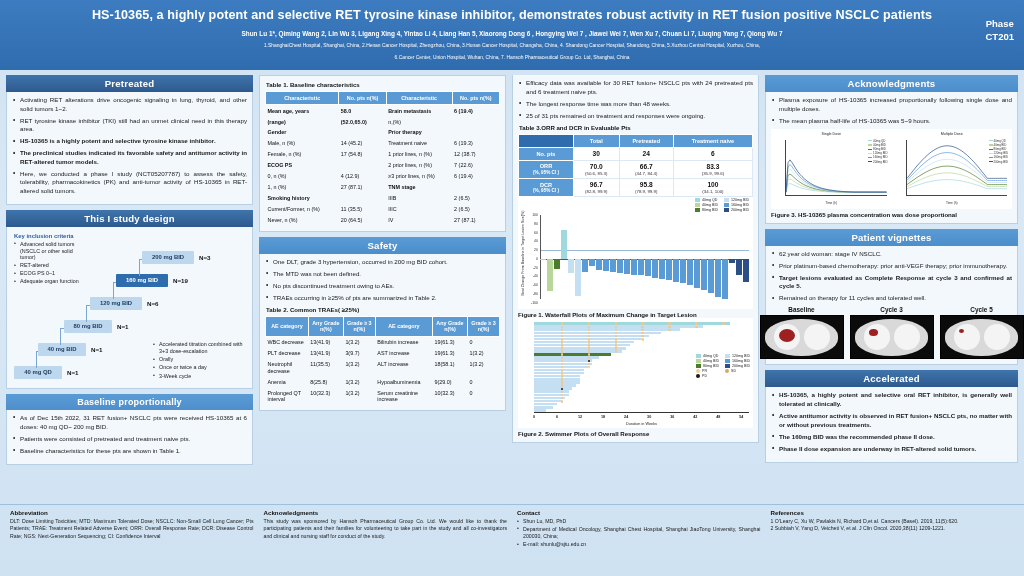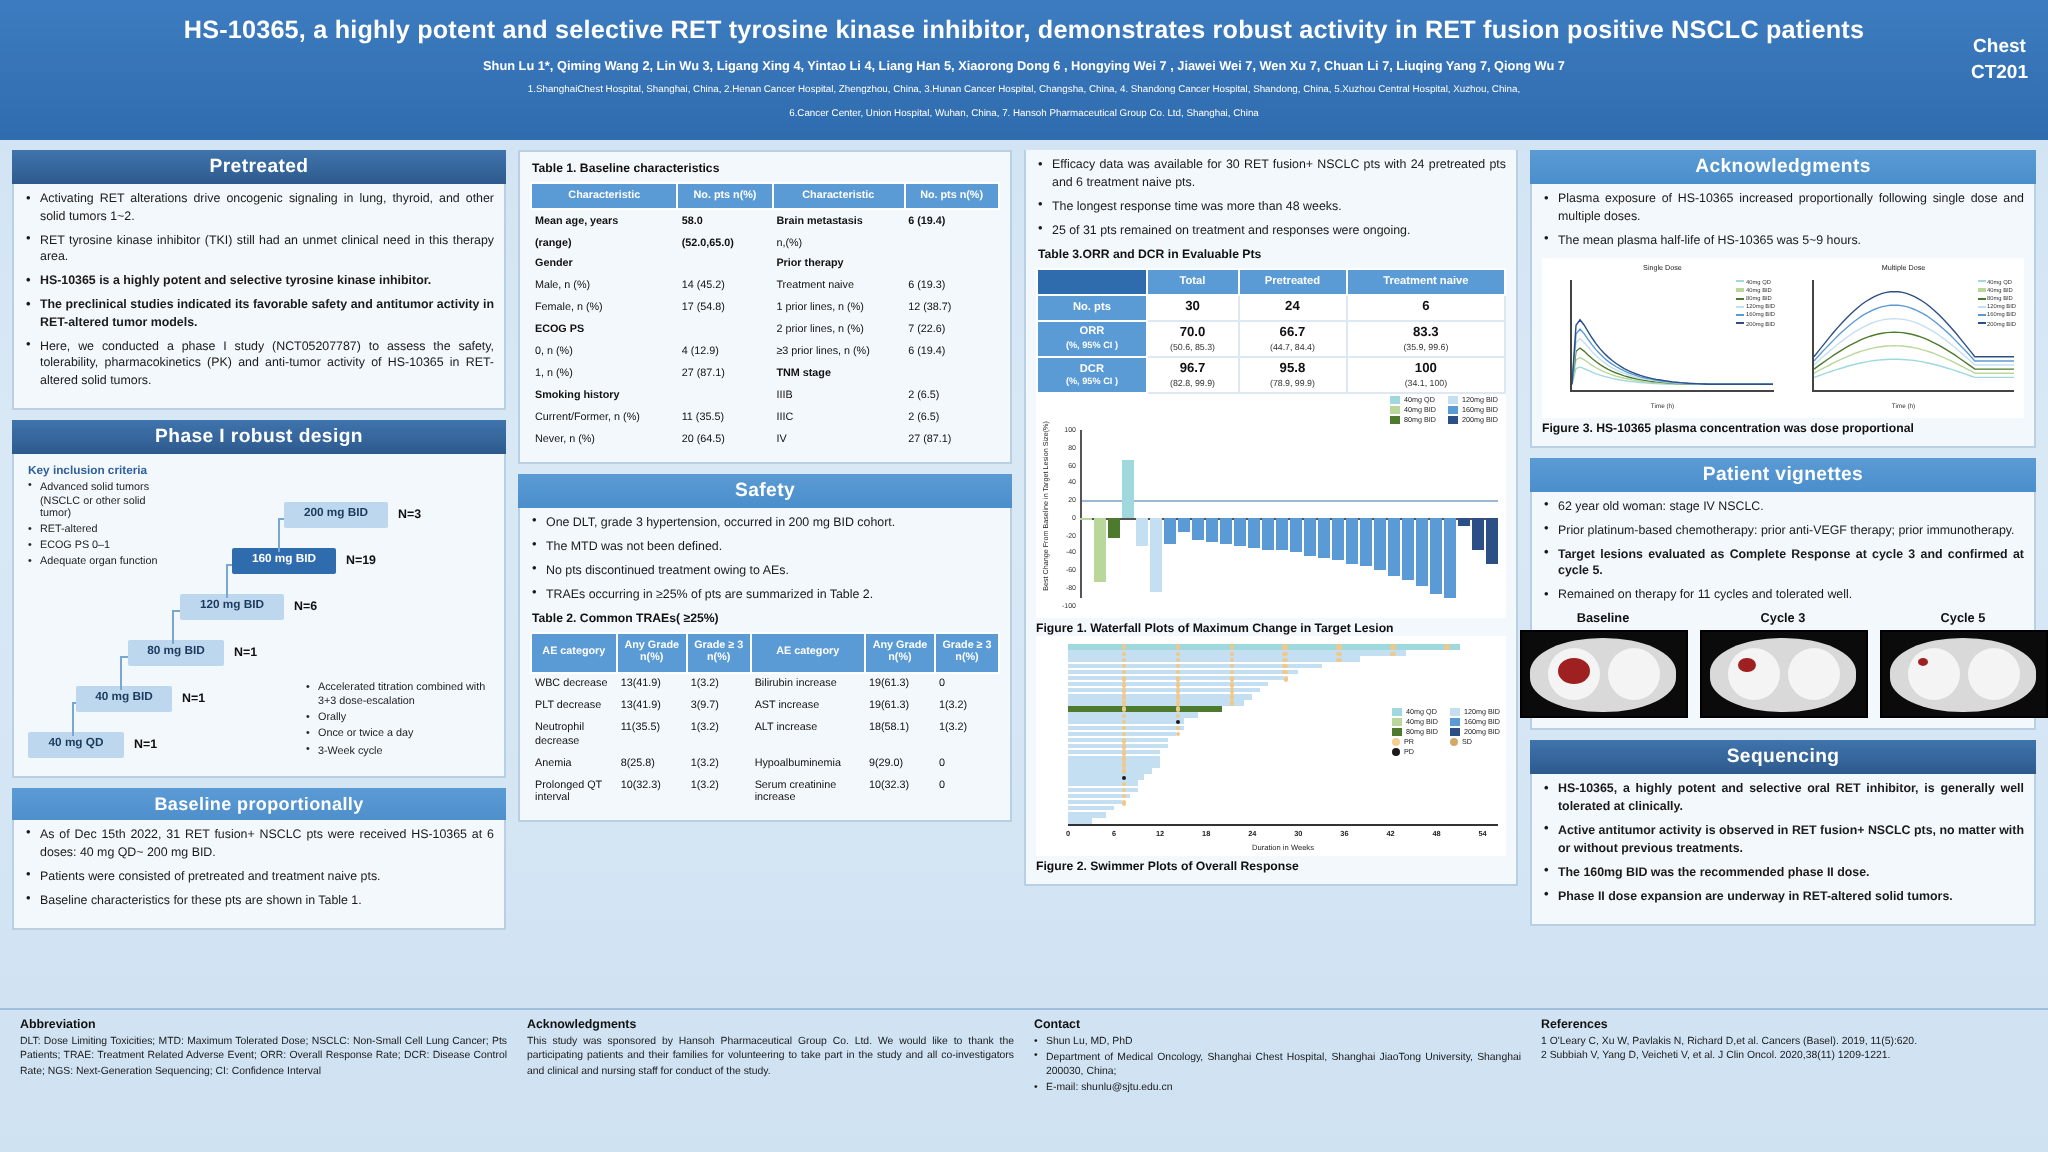--- a/index.html
+++ b/index.html
@@ -250,21 +250,21 @@
 <body>
 
 <div class="poster">
 
   <div class="hdr">
     <div class="hdr-title">HS-10365, a highly potent and selective RET tyrosine kinase inhibitor, demonstrates robust activity in RET fusion positive NSCLC patients</div>
     <div class="hdr-authors">Shun Lu 1*, Qiming Wang 2, Lin Wu 3, Ligang Xing 4, Yintao Li 4, Liang Han 5, Xiaorong Dong 6 , Hongying Wei 7 , Jiawei Wei 7, Wen Xu 7, Chuan Li 7, Liuqing Yang 7, Qiong Wu 7</div>
     <div class="hdr-affil">1.ShanghaiChest Hospital, Shanghai, China, 2.Henan Cancer Hospital, Zhengzhou, China, 3.Hunan Cancer Hospital, Changsha, China, 4. Shandong Cancer Hospital, Shandong, China, 5.Xuzhou Central Hospital, Xuzhou, China,</div>
     <div class="hdr-affil">6.Cancer Center, Union Hospital, Wuhan, China,  7. Hansoh Pharmaceutical Group Co. Ltd, Shanghai, China</div>
     <div class="hdr-poster">
-      <div>Chest</div>
+      <div>Phase</div>
       <div>CT201</div>
     </div>
   </div>
 
   <div class="cols">
 
     <div class="col">
 
       <div>
         <div class="sect-hd">Pretreated</div>
@@ -273,21 +273,21 @@
               <li>Activating RET alterations drive oncogenic signaling in lung, thyroid, and other solid tumors 1~2.</li>
               <li>RET tyrosine kinase inhibitor (TKI) still had an unmet clinical need in this therapy area.</li>
               <li class="b">HS-10365 is a highly potent and selective tyrosine kinase inhibitor.</li>
               <li class="b">The preclinical studies indicated its favorable safety and antitumor activity in RET-altered tumor models.</li>
               <li>Here, we conducted a phase I study (NCT05207787) to assess the safety, tolerability, pharmacokinetics (PK) and anti-tumor activity of HS-10365 in RET-altered solid tumors.</li>
             </ul>
         </div>
       </div>
 
       <div>
-        <div class="sect-hd">Phase I robust design</div>
+        <div class="sect-hd">This I study design</div>
         <div class="panel">
           <div class="design" id="design">
             <div class="kic">
               <div class="kic-title">Key inclusion criteria</div>
               <ul id="kic-list">
                   <li>Advanced solid tumors (NSCLC or other solid tumor)</li>
                   <li>RET-altered</li>
                   <li>ECOG PS 0–1</li>
                   <li>Adequate organ function</li>
                 </ul>
@@ -940,21 +940,21 @@
                   <div class="lung" style="left: 16%; top: 18%; width: 32%; height: 62%; background: rgb(244, 244, 244);"></div>
                   <div class="lung" style="left: 53%; top: 18%; width: 32%; height: 62%; background: rgb(244, 244, 244);"></div>
                   <div class="tumor" style="width: 6.88%; height: 10.68%; left: 22%; top: 30%;"></div>
                 </div>
               </div>
             </div>
         </div>
       </div>
 
       <div>
-        <div class="sect-hd">Sequencing</div>
+        <div class="sect-hd">Accelerated</div>
         <div class="panel">
           <ul class="bul" id="con-list">
               <li class="b">HS-10365, a highly potent and selective oral RET inhibitor, is generally well tolerated at clinically.</li>
               <li class="b">Active antitumor activity is observed in RET fusion+ NSCLC pts, no matter with or without previous treatments.</li>
               <li class="b">The 160mg BID was the recommended phase II dose.</li>
               <li class="b">Phase II dose expansion are  underway in RET-altered solid tumors.</li>
             </ul>
         </div>
       </div>
 

